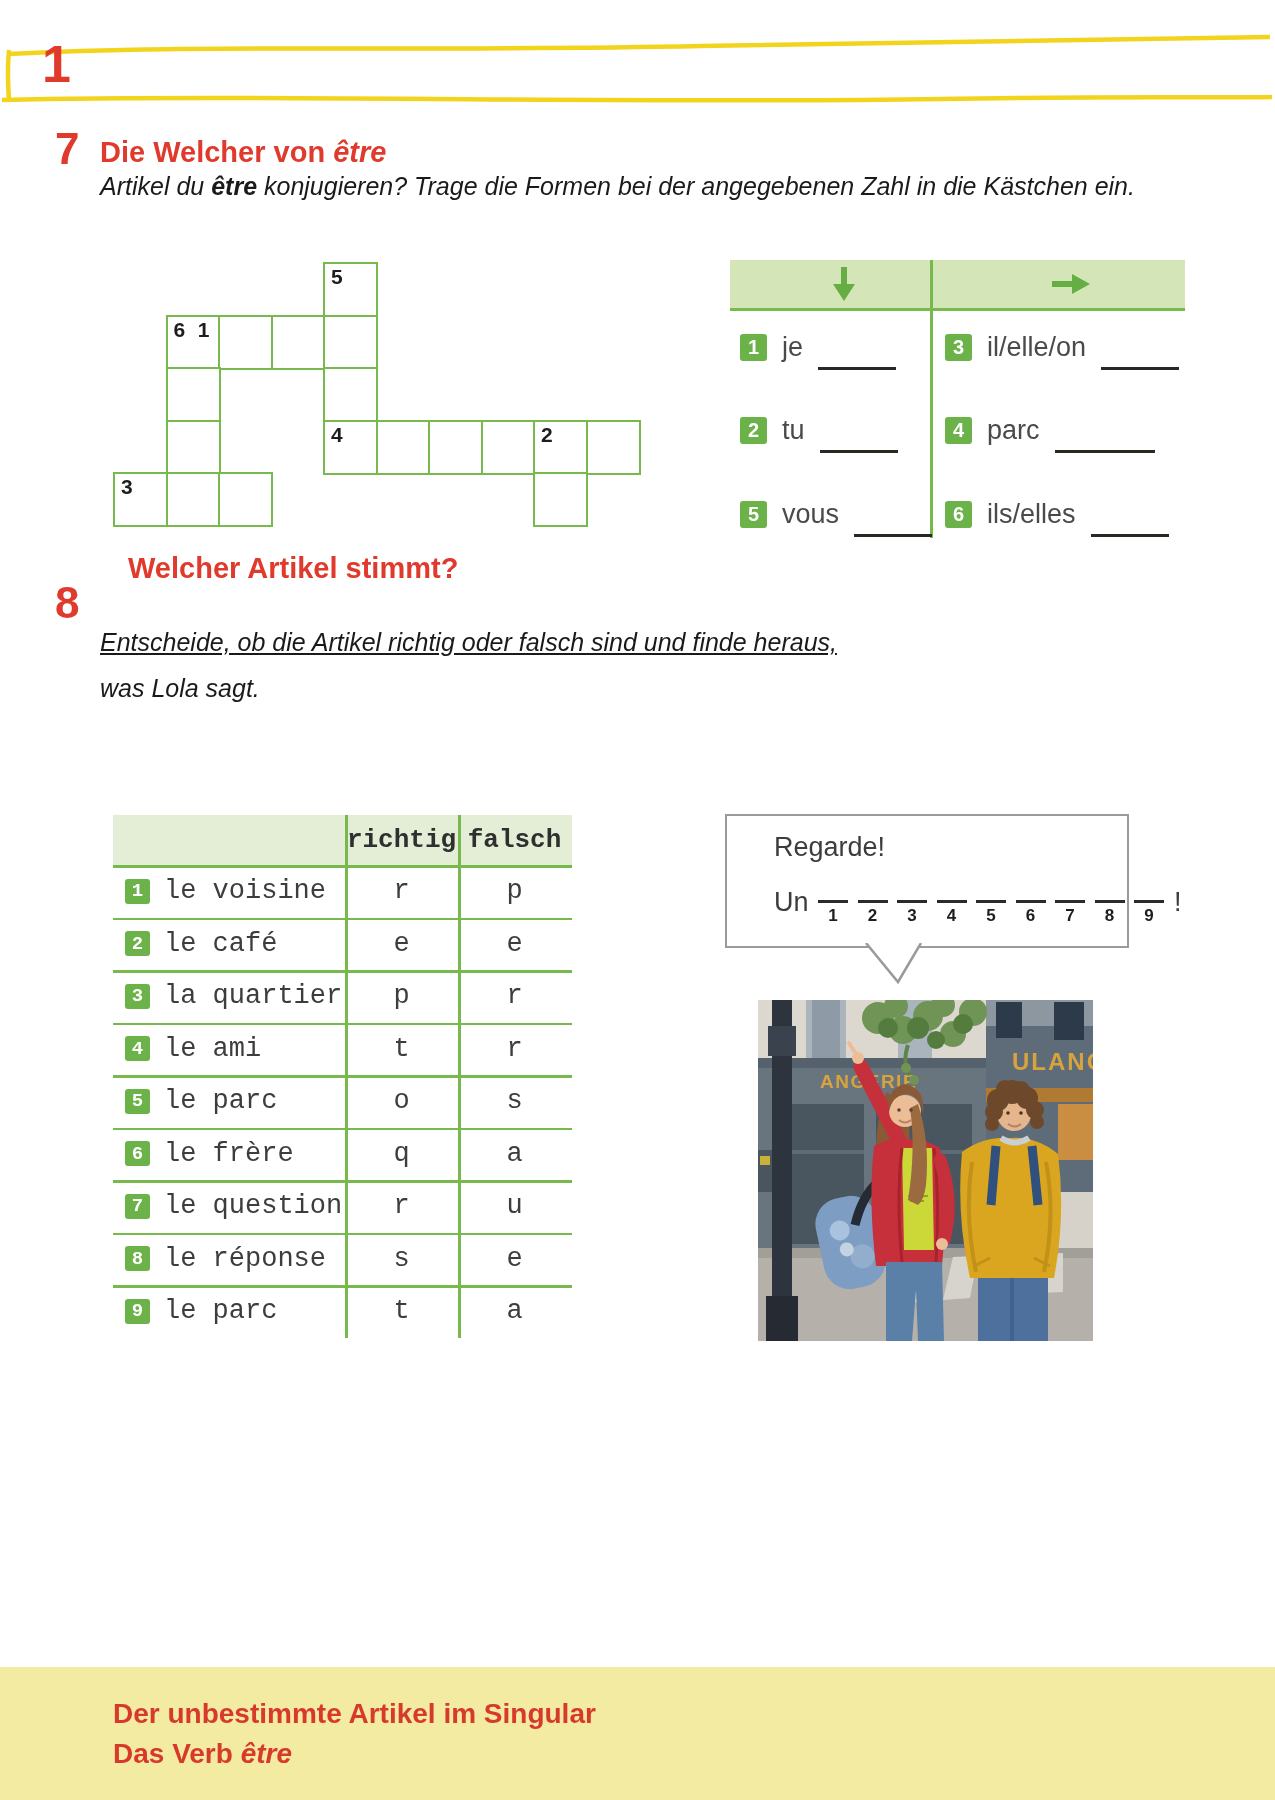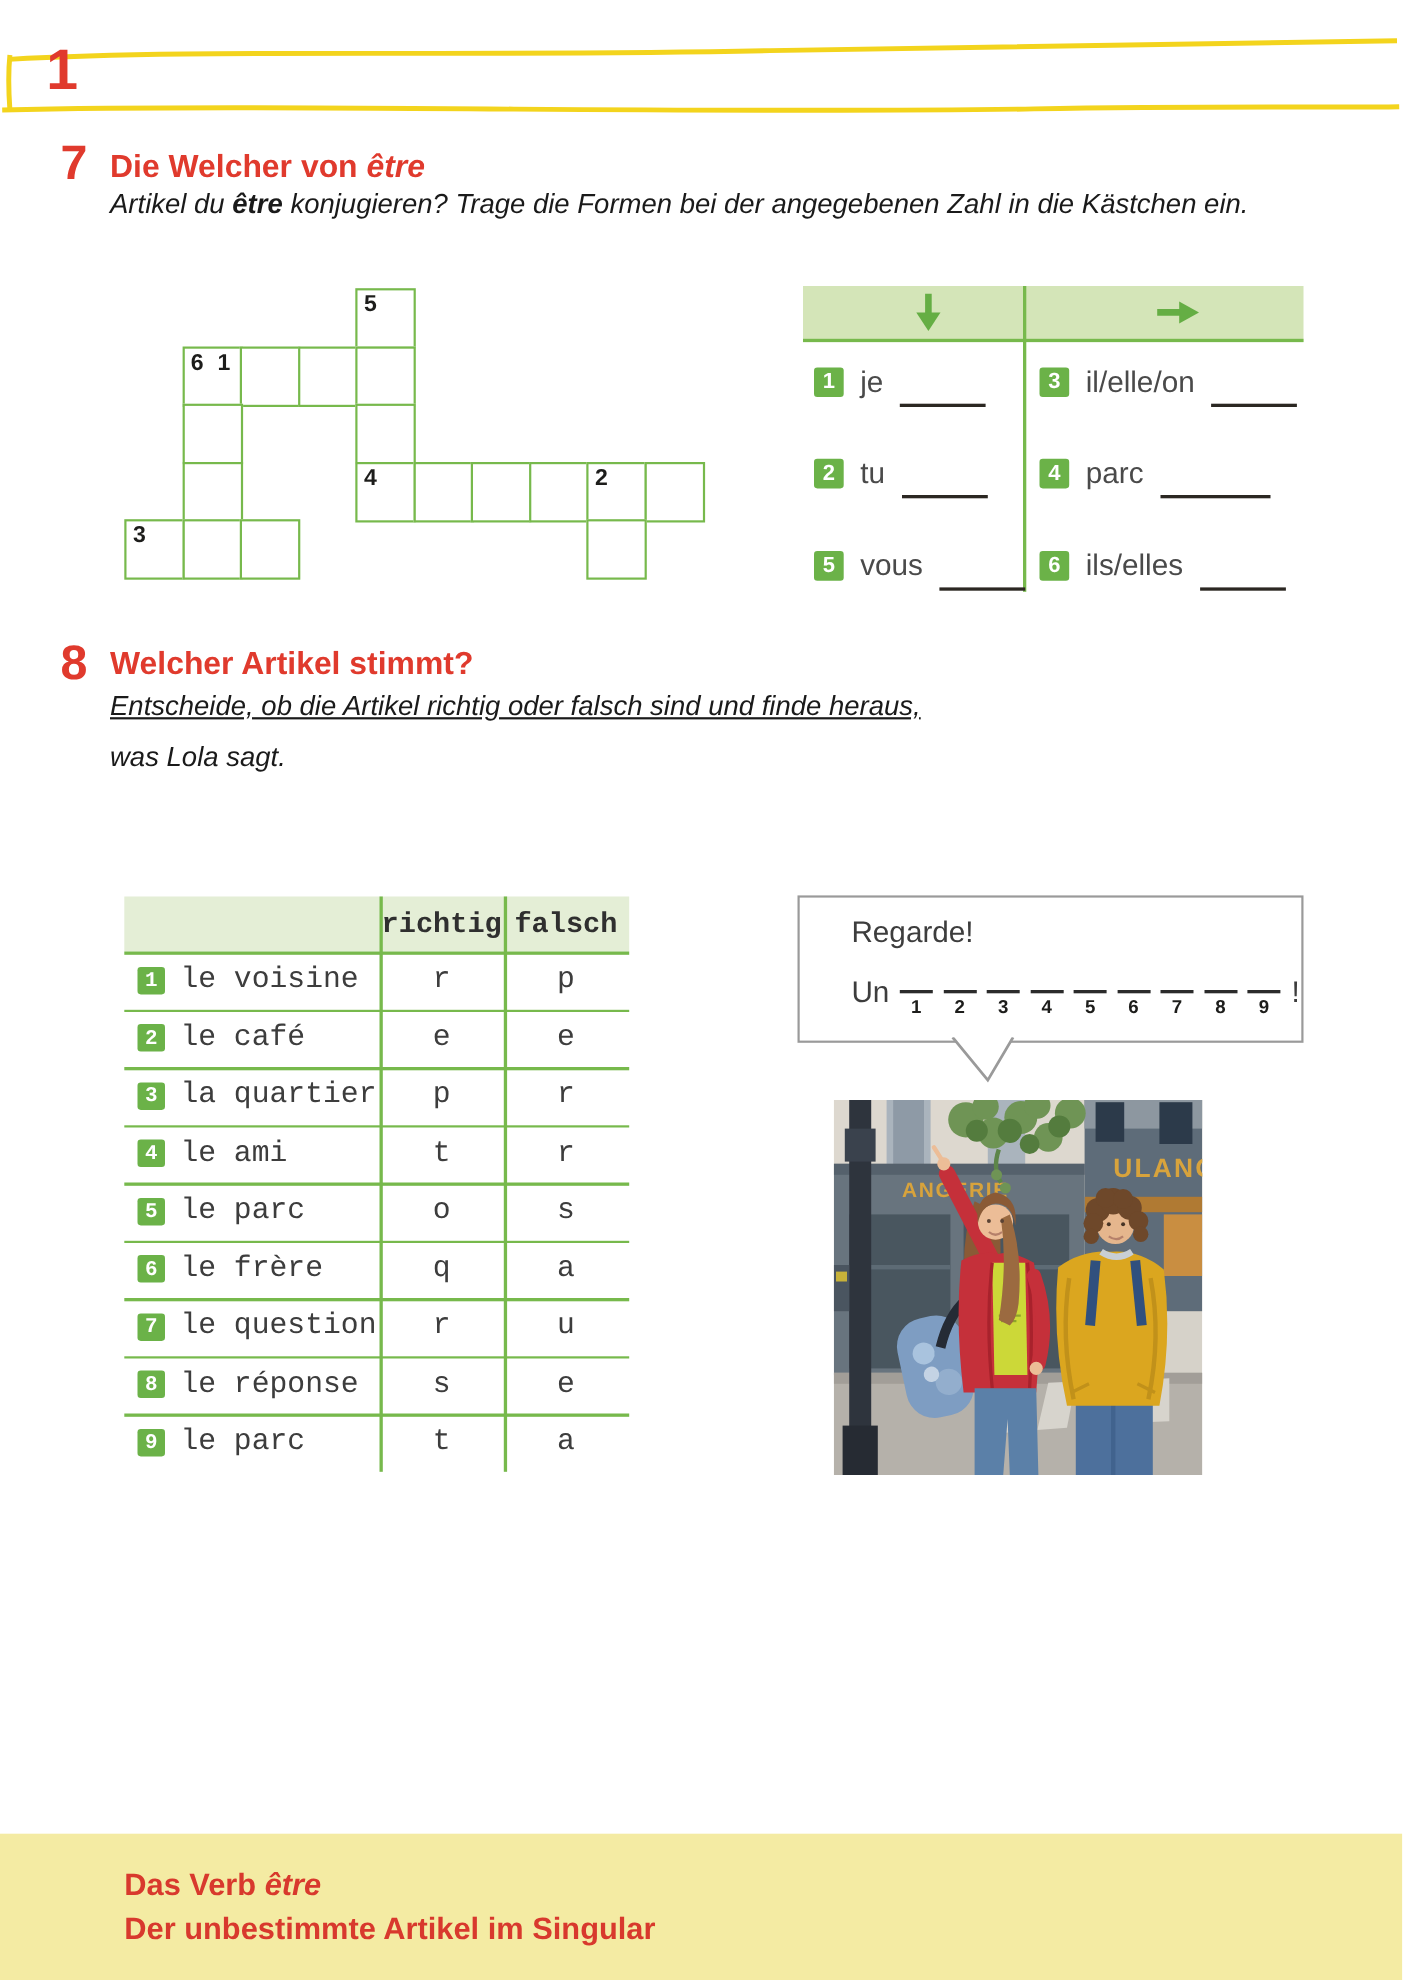--- a/index.html
+++ b/index.html
@@ -44,21 +44,21 @@
            font-size:26px;font-weight:bold;color:#2f2f2f;}
   .t-vline{position:absolute;top:0;width:2.5px;height:523px;background:#77b94c;}
   .t-hline{position:absolute;left:0;width:459px;height:2.5px;background:#77b94c;}
   .t-row{position:absolute;left:0;width:459px;height:52.5px;display:flex;align-items:center;}
   .t-name{width:232px;display:flex;align-items:center;padding-left:12px;box-sizing:border-box;}
   .t-name .badge{width:25px;height:25px;font-size:19px;margin-right:14px;}
   .t-noun{font-size:27px;color:#3d3d3d;}
   .t-letter{width:113px;text-align:center;font-size:27px;color:#3d3d3d;}
 
   
-  .bubble{position:absolute;left:725px;top:814px;width:460px;height:134px;background:#fff;
+  .bubble{position:absolute;left:725px;top:814px;width:404px;height:134px;background:#fff;
           border:2.5px solid #9a9a9a;box-sizing:border-box;}
   .bubble-line1{position:absolute;left:47px;top:16px;font-size:27px;color:#3d3d3d;}
   .bubble-line2{position:absolute;left:47px;top:62px;display:flex;align-items:center;}
   .bubble-un{font-size:27px;color:#3d3d3d;}
   .bunit{width:30px;margin-left:9.5px;}
   .b-line{display:block;height:22px;border-bottom:3px solid #2b2b2b;}
   .b-num{display:block;margin-top:3px;text-align:center;font-size:17px;font-weight:bold;color:#1d1d1b;}
   .bubble-excl{font-size:27px;color:#3d3d3d;margin-left:10px;}
   .bubble-tail{position:absolute;left:853px;top:943px;z-index:5;}
 
@@ -160,21 +160,21 @@
     <span>vous</span>
     <span class="blank"></span>
   </div>
   <div class="conj-item" style="left:945px;top:497px;">
     <span class="badge">6</span>
     <span>ils/elles</span>
     <span class="blank"></span>
   </div>
 
   <div class="ex-num" style="top:578px;">8</div>
-  <h2 class="ex-title" style="top:588px;">Welcher Artikel stimmt?</h2>
+  <h2 class="ex-title" style="top:552px;margin-left:28px;">Welcher Artikel stimmt?</h2>
   <p class="ex-instr" style="top:628px;text-decoration:underline;">Entscheide, ob die Artikel richtig oder falsch sind und finde heraus,</p>
   <p class="ex-instr" style="top:674px;">was Lola sagt.</p>
 
   <div class="atable">
     <div class="t-header">
       <div class="t-h-name"></div>
       <div class="t-h-col">richtig</div>
       <div class="t-h-col">falsch</div>
     </div>
     <div class="t-vline" style="left:232px;"></div>
@@ -423,17 +423,17 @@
       <path d="M131,112 Q128,88 147,84 Q168,88 165,114 Q162,94 147,94 Q134,96 131,112 Z" fill="#8a5a36"></path>
       <path d="M160,104 Q172,140 168,185 Q166,200 160,205 L150,200 Q158,150 152,108 Z" fill="#9b6a40"></path>
       <circle cx="141" cy="110" r="1.8" fill="#5b4334"></circle>
         <circle cx="153" cy="110" r="1.8" fill="#5b4334"></circle>
       <path d="M141,120 q6,5 12,0" stroke="#b5806a" stroke-width="2" fill="none"></path>
     </g>
   </svg>
 
   <div class="footer-band"></div>
   <div class="footer-text">
+    <div>Der unbestimmte Artikel im Singular</div>
     <div><span>Das Verb </span><em>être</em></div>
-    <div>Der unbestimmte Artikel im Singular</div>
   </div>
 
 </div>
 
 </body></html>

